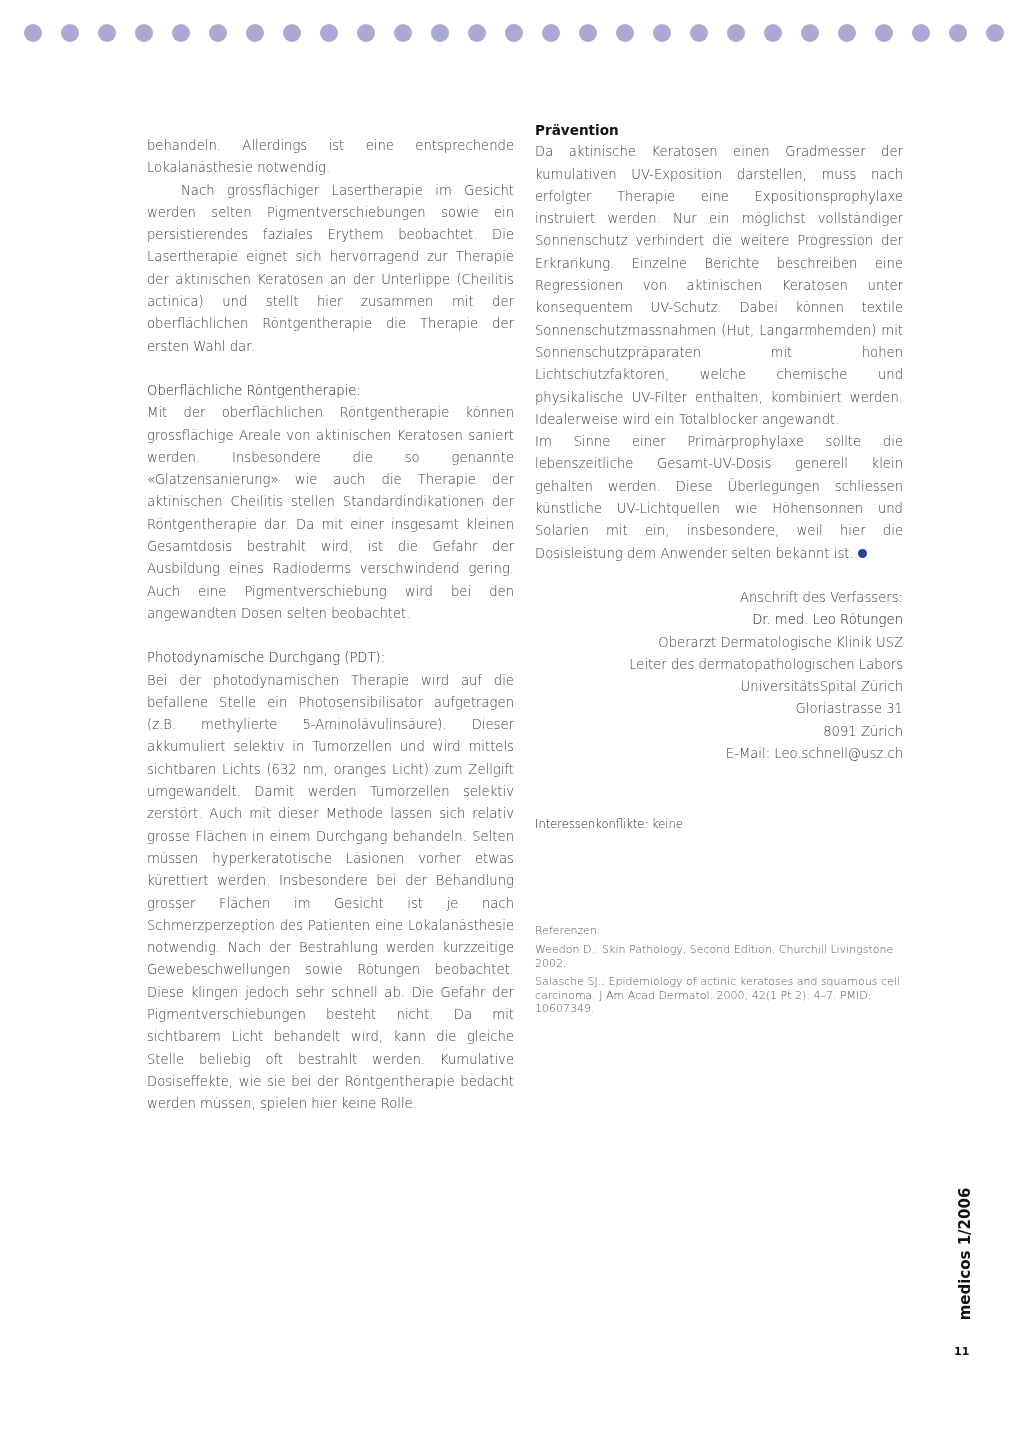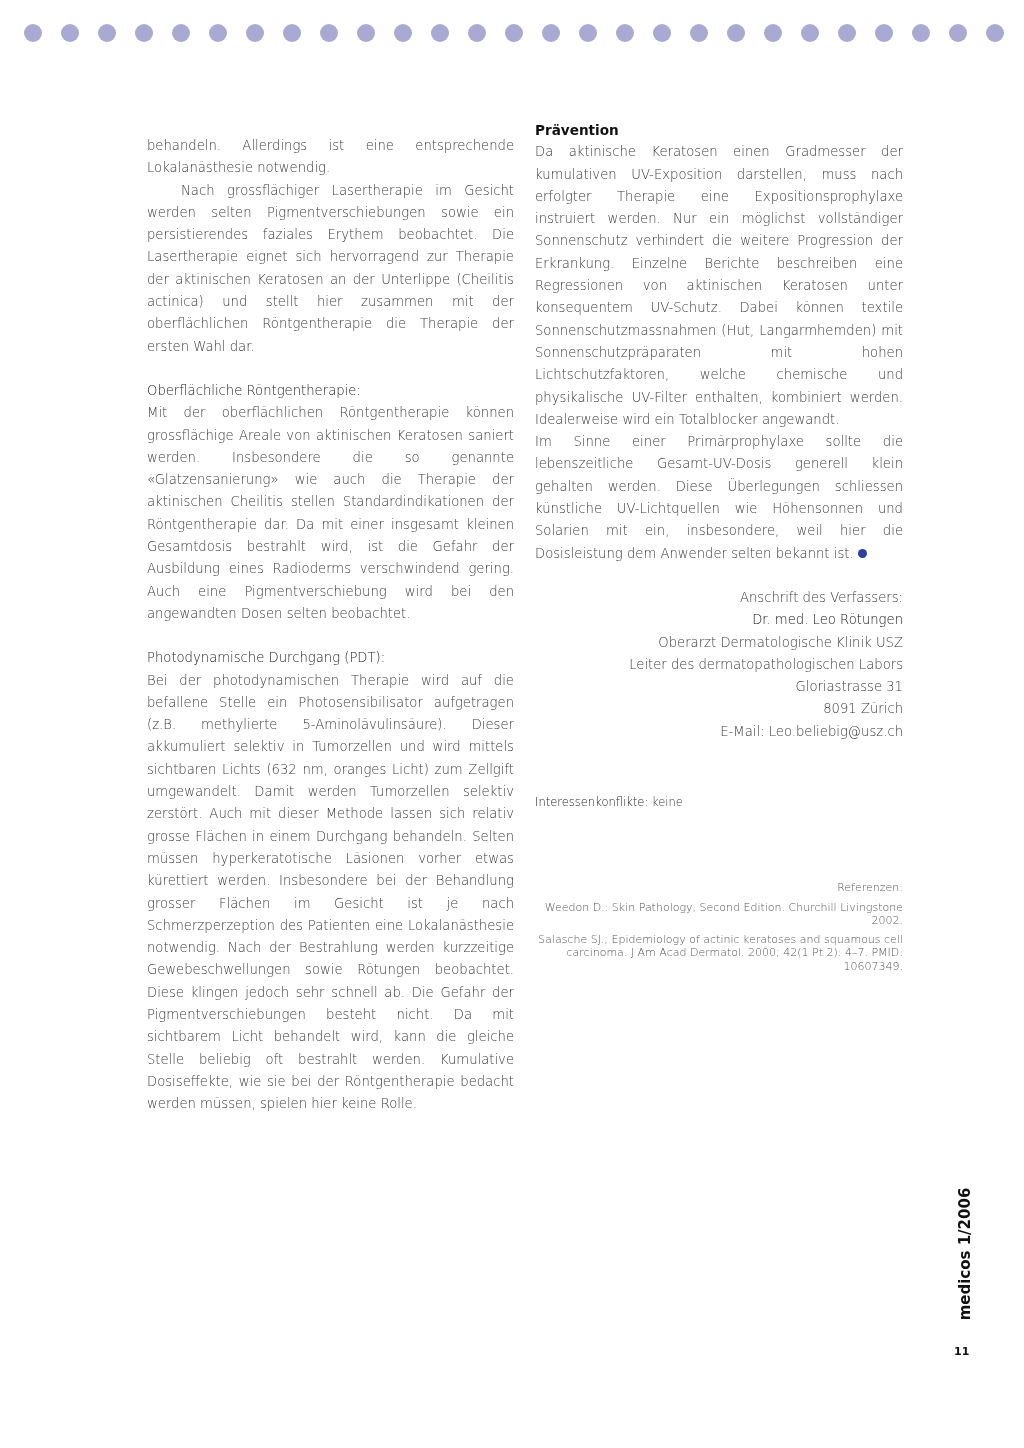--- a/index.html
+++ b/index.html
@@ -13,21 +13,21 @@
   p { margin:0; }
   .indent { text-indent:34px; }
   .subhead { color:#222; margin-top:22px; }
   .h-bold { font-weight:bold; color:#111; font-size:13.6px; }
   .spacer { height:22px; }
   .endmark { display:inline-block; width:9px; height:9px; border-radius:50%; background:#2c3e9e; margin-left:4px; vertical-align:middle; }
   .addr p { text-align:right; }
   .addr .name { color:#111; }
   .conflict { font-size:11.5px; margin-top:48px; text-align:left; }
   .conflict .lbl { color:#222; }
-  .refs { margin-top:68px; font-size:11px; line-height:13.5px; text-align:right; color:#555; }
+  .refs { margin-top:88px; font-size:11px; line-height:13.5px; text-align:left; color:#555; }
   .refs .ref-title { margin-bottom:6px; }
   .refs .ref { margin-bottom:5px; }
   .vertical { position:absolute; left:954px; top:1188px; width:22px; height:132px; }
   .vertical span { position:absolute; left:50%; top:50%; transform:translate(-50%,-50%) rotate(-90deg);
        white-space:nowrap; font-weight:bold; font-size:15px; color:#111; }
   .pageno { position:absolute; left:954px; top:1345px; font-weight:bold; font-size:11px; color:#111; }
 </style>
 </head>
 <body>
 
@@ -76,23 +76,24 @@
   <p class="h-bold">Prävention</p>
   <p>Da aktinische Keratosen einen Gradmesser der kumulativen UV-Exposition darstellen, muss nach erfolgter Therapie eine Expositionsprophylaxe instruiert werden. Nur ein möglichst vollständiger Sonnenschutz verhindert die weitere Progression der Erkrankung. Einzelne Berichte beschreiben eine Regressionen von aktinischen Keratosen unter konsequentem UV-Schutz. Dabei können textile Sonnenschutzmassnahmen (Hut, Langarmhemden) mit Sonnenschutzpräparaten mit hohen Lichtschutzfaktoren, welche chemische und physikalische UV-Filter enthalten, kombiniert werden. Idealerweise wird ein Totalblocker angewandt.</p>
   <p><span>Im Sinne einer Primärprophylaxe sollte die lebenszeitliche Gesamt-UV-Dosis generell klein gehalten werden. Diese Überlegungen schliessen künstliche UV-Lichtquellen wie Höhensonnen und Solarien mit ein, insbesondere, weil hier die Dosisleistung dem Anwender selten bekannt ist.</span><span class="endmark"></span></p>
 
   <div class="spacer"></div>
   <div class="addr">
     <p>Anschrift des Verfassers:</p>
     <p class="name">Dr. med. Leo Rötungen</p>
     <p>Oberarzt Dermatologische Klinik USZ</p>
     <p>Leiter des dermatopathologischen Labors</p>
+    <p>UniversitätsSpital Zürich</p>
     <p>Gloriastrasse 31</p>
     <p>8091 Zürich</p>
-    <p>E-Mail: Leo.beliebig@usz.ch</p>
+    <p>E-Mail: Leo.schnell@usz.ch</p>
   </div>
 
   <p class="conflict"><span class="lbl">Interessenkonflikte</span><span>: keine</span></p>
 
   <div class="refs">
     <p class="ref-title">Referenzen:</p>
     <p class="ref">Weedon D.: Skin Pathology, Second Edition. Churchill Livingstone 2002.</p>
     <p class="ref">Salasche SJ.; Epidemiology of actinic keratoses and squamous cell carcinoma. J Am Acad Dermatol. 2000; 42(1 Pt 2): 4–7. PMID: 10607349.</p>
   </div>
 </div>

